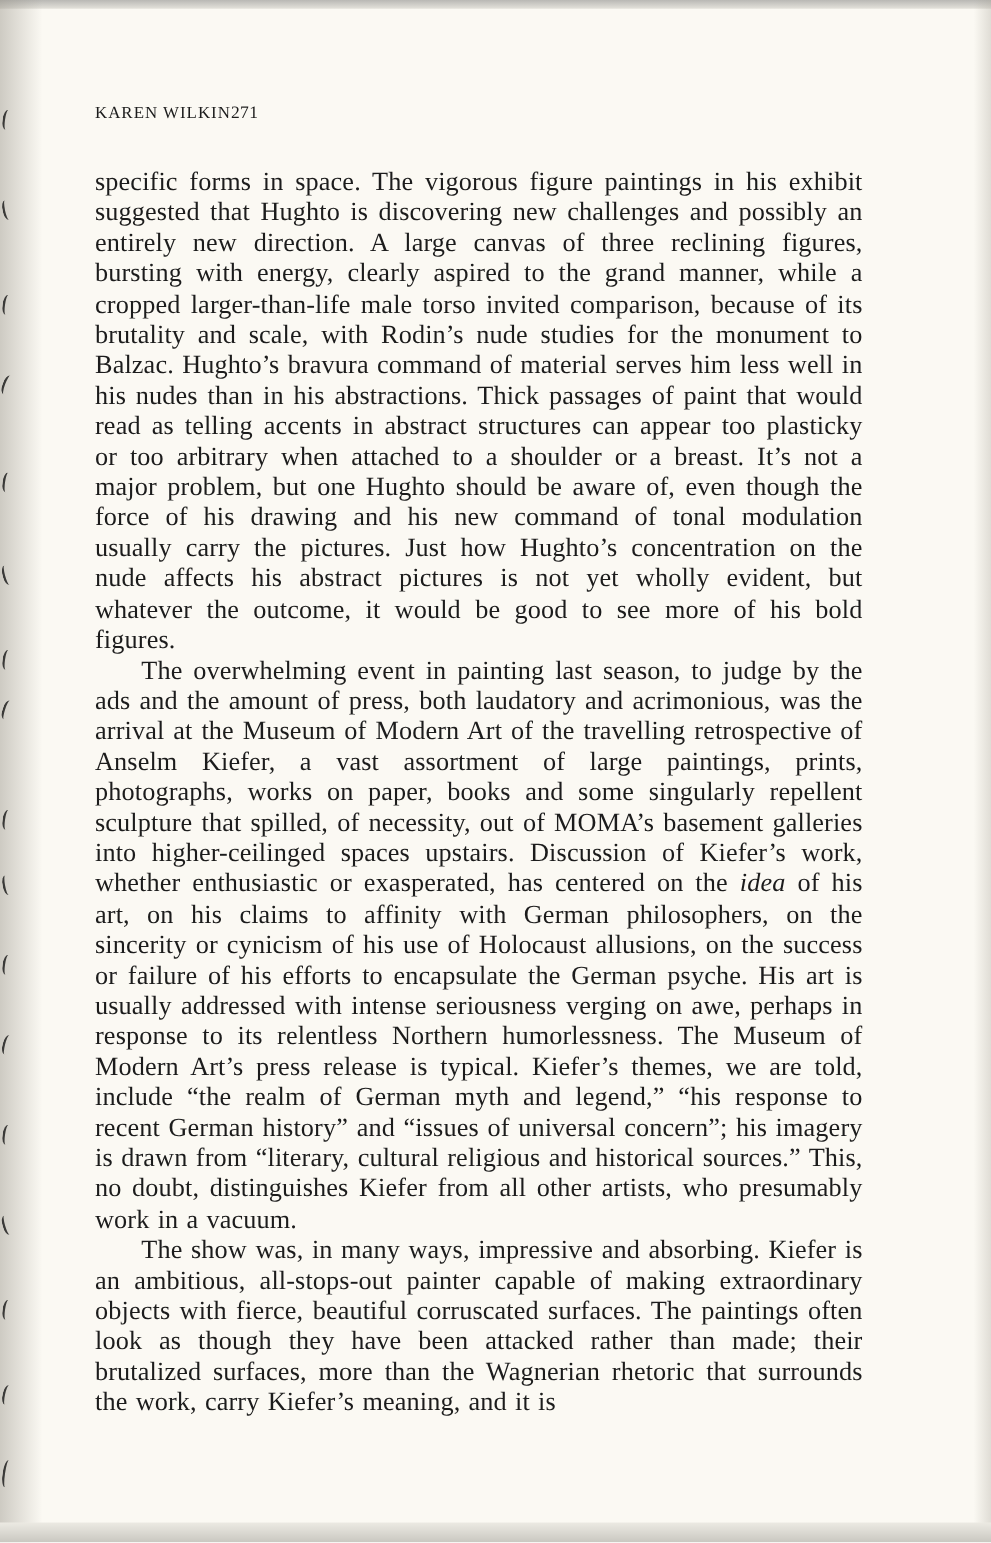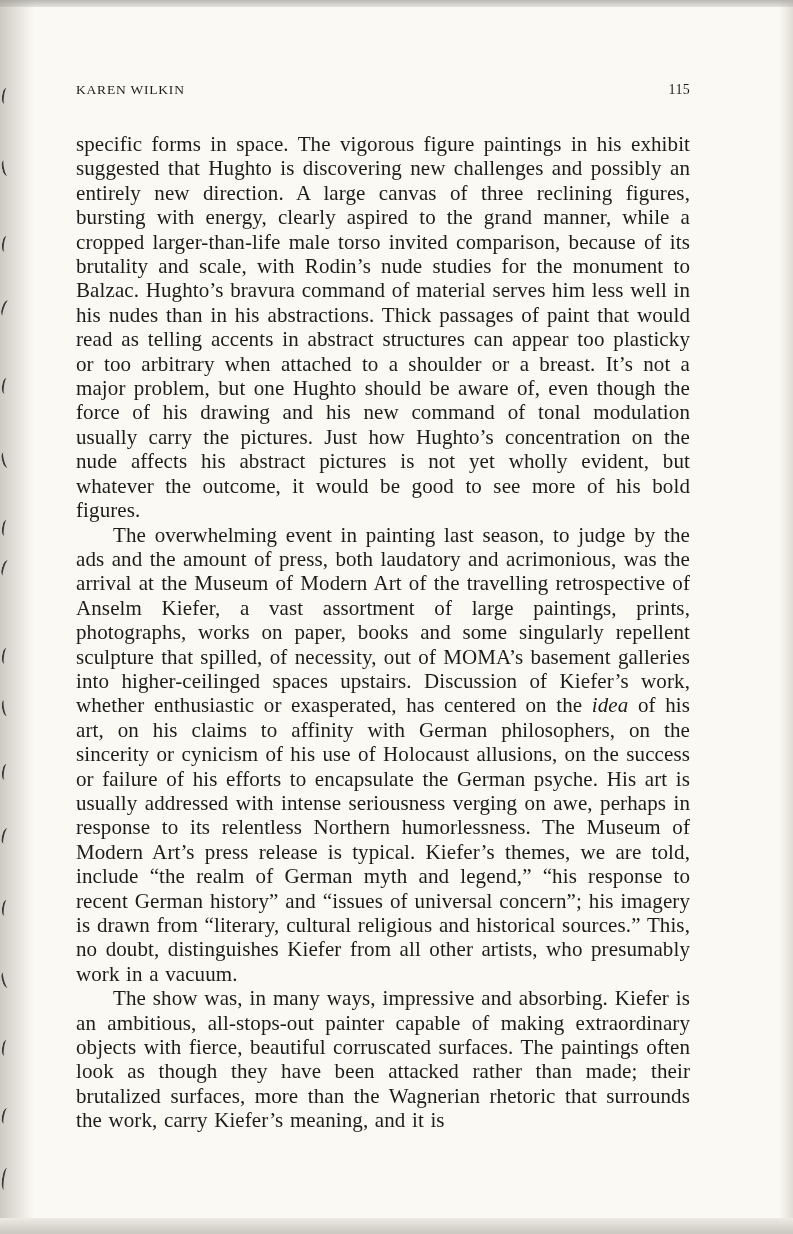--- a/index.html
+++ b/index.html
@@ -45,21 +45,21 @@
     transform: rotate(8deg);
   }
   .page-content {
     position: absolute;
     top: 0; left: 0; right: 0; bottom: 0;
     padding: 82px 103px 0 76px;
     box-sizing: border-box;
   }
   .running-header {
     display: flex;
-    justify-content: space-between;
+    justify-content: flex-start;
     align-items: baseline;
     font-size: 14px;
     letter-spacing: 0.8px;
     margin-bottom: 34px;
   }
   .running-header .author {
     font-variant: small-caps;
     text-transform: uppercase;
     font-size: 13.5px;
   }
@@ -110,21 +110,21 @@
   <span class="artifact" style="top:900px"></span>
   <span class="artifact" style="top:972px; transform:rotate(-16deg)"></span>
   <span class="artifact" style="top:1040px"></span>
   <span class="artifact" style="top:1108px; transform:rotate(12deg)"></span>
   <span class="artifact" style="top:1168px; height:22px"></span>
 
   <div class="page-content">
 
     <div class="running-header">
       <span class="author">KAREN WILKIN</span>
-      <span class="pageno">115</span>
+      <span class="pageno">271</span>
     </div>
 
     <div class="body-text">
 
       <p class="continues">specific forms in space. The vigorous figure paintings in his exhibit suggested that Hughto is discovering new challenges and possibly an entirely new direction. A large canvas of three reclining figures, bursting with energy, clearly aspired to the grand manner, while a cropped larger-than-life male torso invited comparison, because of its brutality and scale, with Rodin’s nude studies for the monument to Balzac. Hughto’s bravura command of material serves him less well in his nudes than in his abstractions. Thick passages of paint that would read as telling accents in abstract structures can appear too plasticky or too arbitrary when attached to a shoulder or a breast. It’s not a major problem, but one Hughto should be aware of, even though the force of his drawing and his new command of tonal modulation usually carry the pictures. Just how Hughto’s concentration on the nude affects his abstract pictures is not yet wholly evident, but whatever the outcome, it would be good to see more of his bold figures.</p>
 
       <p><span>The overwhelming event in painting last season, to judge by the ads and the amount of press, both laudatory and acrimonious, was the arrival at the Museum of Modern Art of the travelling retrospective of Anselm Kiefer, a vast assortment of large paintings, prints, photographs, works on paper, books and some singularly repellent sculpture that spilled, of necessity, out of MOMA’s basement galleries into higher-ceilinged spaces upstairs. Discussion of Kiefer’s work, whether enthusiastic or exasperated, has centered on the </span><em>idea</em><span> of his art, on his claims to affinity with German philosophers, on the sincerity or cynicism of his use of Holocaust allusions, on the success or failure of his efforts to encapsulate the German psyche. His art is usually addressed with intense seriousness verging on awe, perhaps in response to its relentless Northern humorlessness. The Museum of Modern Art’s press release is typical. Kiefer’s themes, we are told, include “the realm of German myth and legend,” “his response to recent German history” and “issues of universal concern”; his imagery is drawn from “literary, cultural religious and historical sources.” This, no doubt, distinguishes Kiefer from all other artists, who presumably work in a vacuum.</span></p>
 
       <p>The show was, in many ways, impressive and absorbing. Kiefer is an ambitious, all-stops-out painter capable of making extraordinary objects with fierce, beautiful corruscated surfaces. The paintings often look as though they have been attacked rather than made; their brutalized surfaces, more than the Wagnerian rhetoric that surrounds the work, carry Kiefer’s meaning, and it is</p>
 

